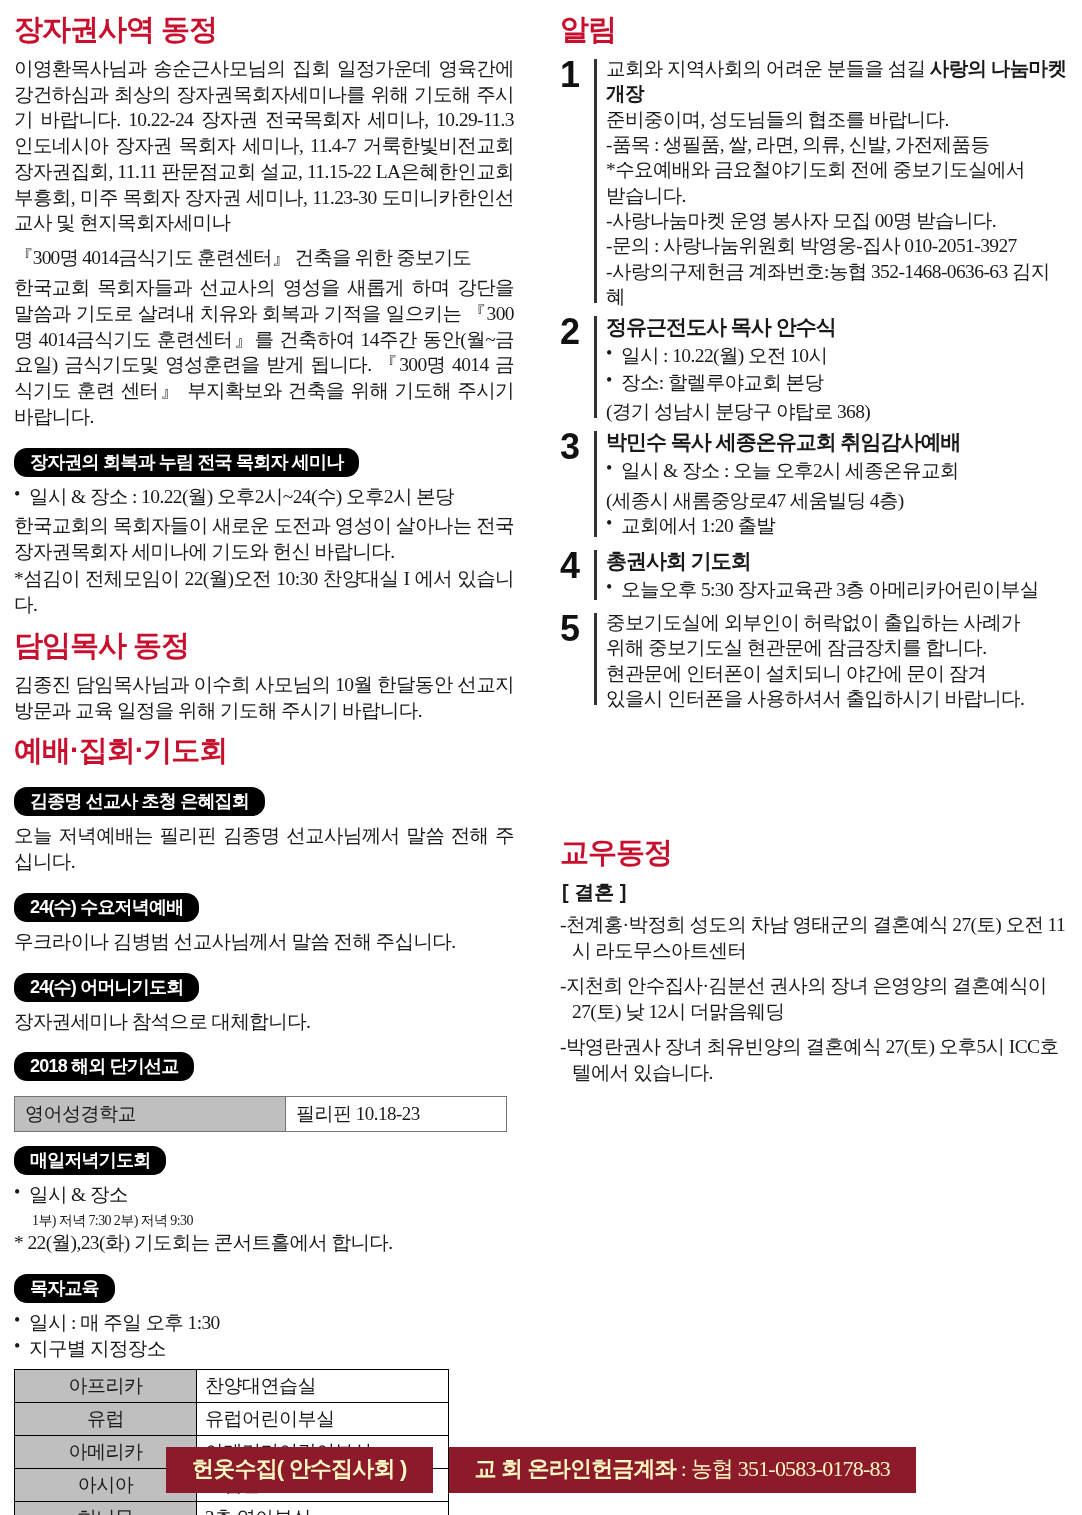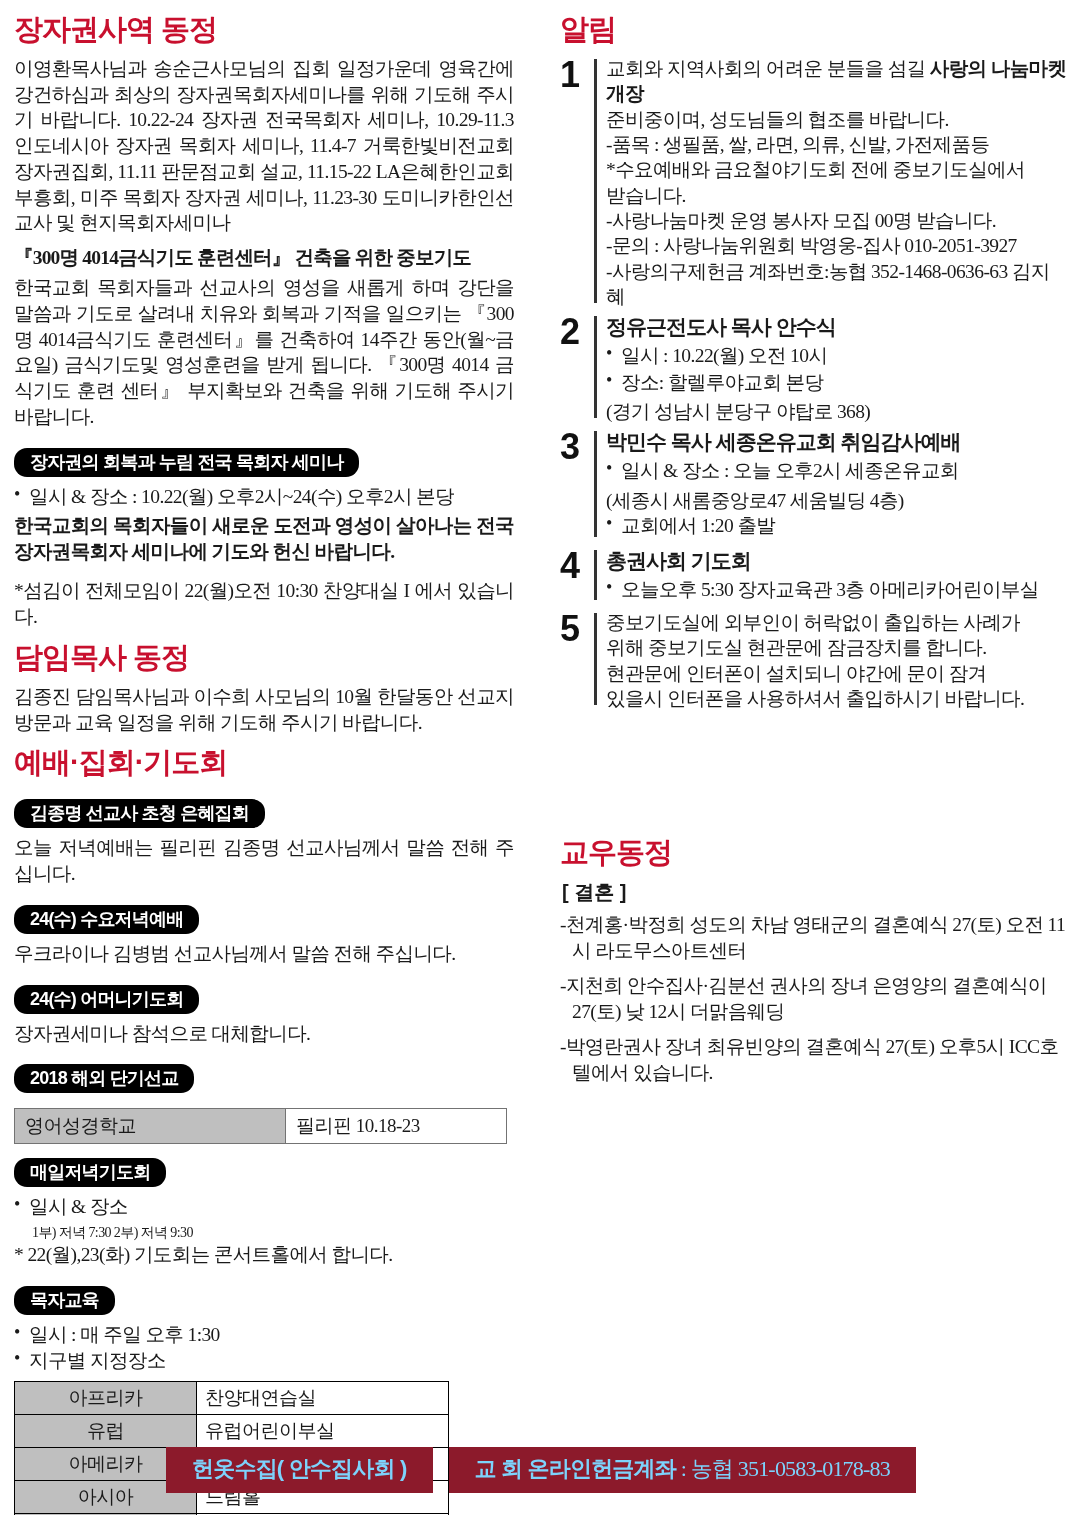--- a/index.html
+++ b/index.html
@@ -24,24 +24,24 @@
     letter-spacing:-1px;
   }
 
   p.body, .body {
     font-size:19.5px;
     line-height:1.32;
     margin:0 0 8px 0;
     text-align:justify;
     letter-spacing:-0.6px;
   }
-  .tight { margin-bottom:14px;font-weight:bold; }
+  .tight { margin-bottom:2px; }
 
   .bold-line {
-    font-weight:bold;
+    font-weight:normal;
     font-size:19.5px;
     margin:2px 0 4px 0;
     letter-spacing:-0.8px;
   }
 
   .pill {
     display:inline-block;
     background:#000000;
     color:#ffffff;
     font-family:"Liberation Sans", sans-serif;
@@ -130,21 +130,21 @@
     padding:4px 10px;
     letter-spacing:-0.5px;
   }
   table.mission td.hd { background:#bfbfbf; width:250px; }
   table.mission td.val { width:200px; }
 
   .footer { position:absolute; left:0; bottom:22px; width:1082px; }
   .footer-inner { display:flex; justify-content:center; gap:16px; }
   .fbox {
     background:#8c1a2b;
-    color:#7dd3fc;
+    color:#fef9c3;
     font-family:"Liberation Sans", sans-serif;
     font-weight:bold;
     font-size:22px;
     padding:7px 26px 9px 26px;
     letter-spacing:-0.8px;
     white-space:nowrap;
   }
   .fbox .light { font-weight:normal; font-family:"Liberation Serif", serif; }
   .kyowoo { margin-top:0; }
   .bracket {

